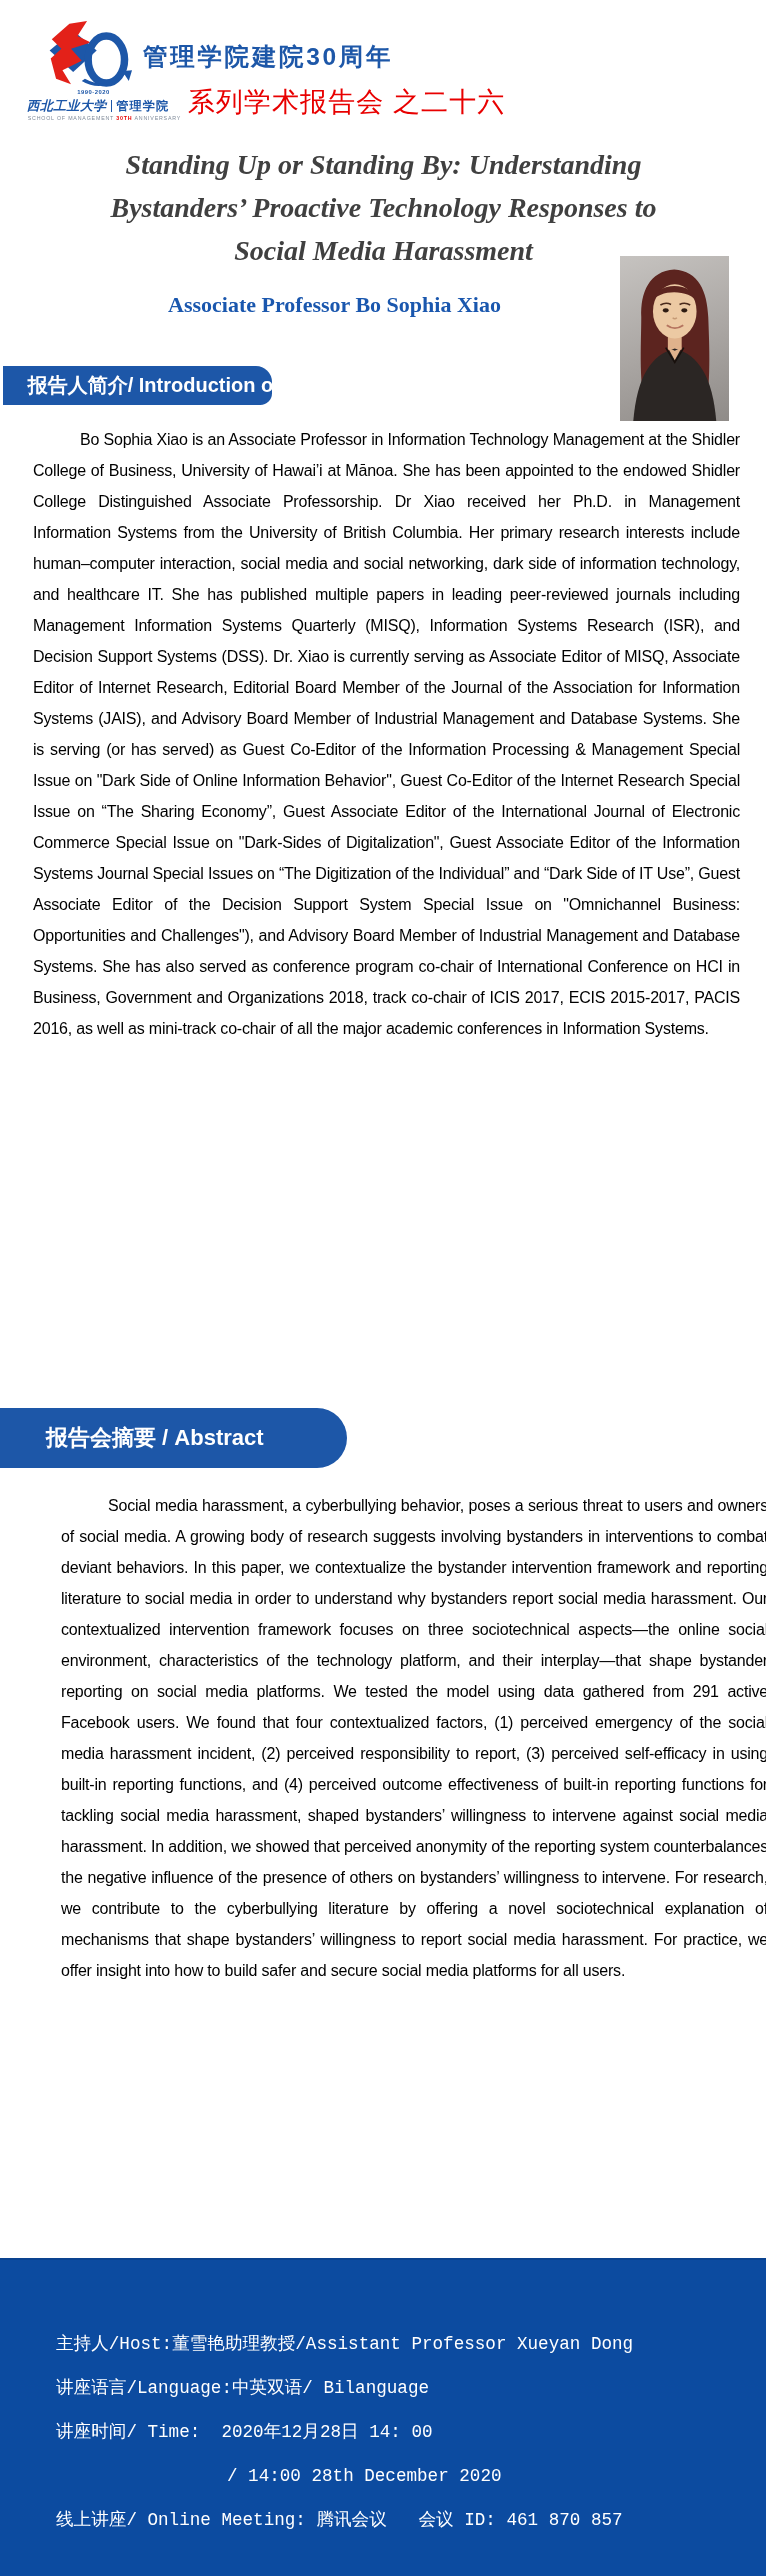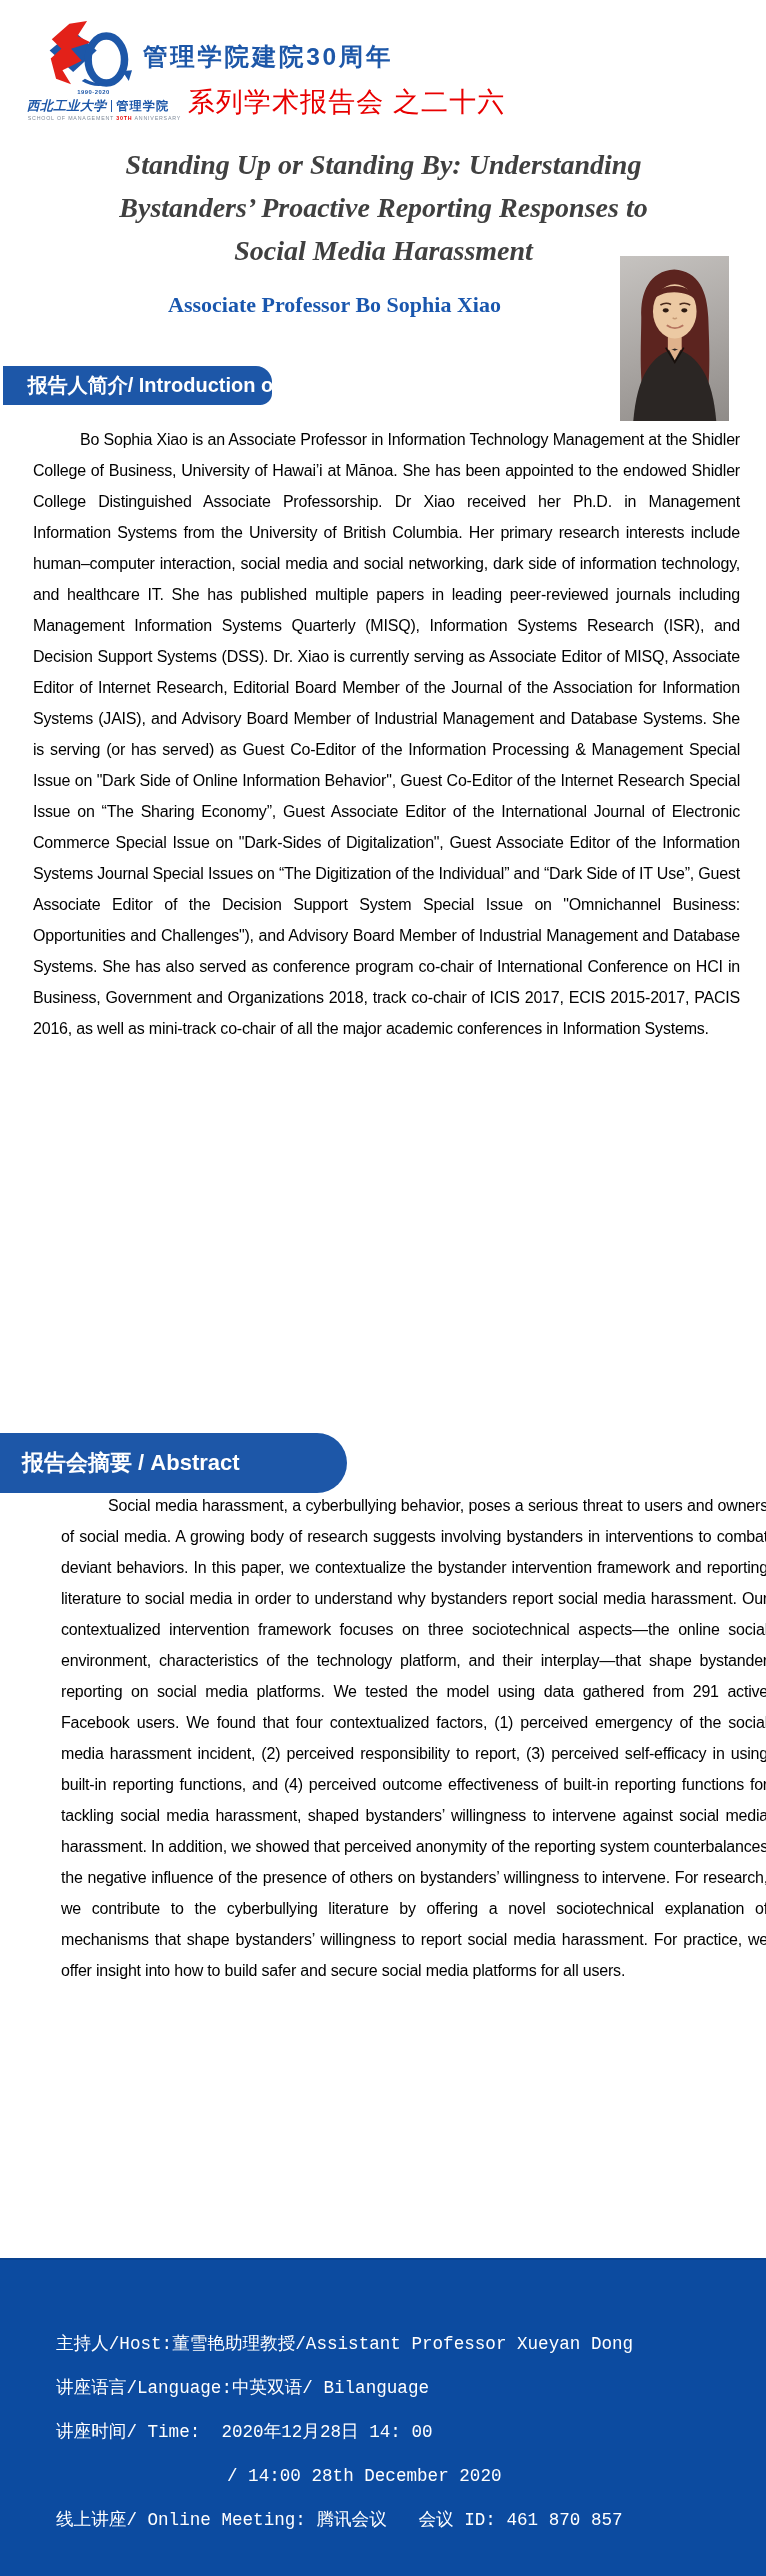--- a/index.html
+++ b/index.html
@@ -57,21 +57,21 @@
   .banner{
     position:absolute;background:#1d57a8;color:#ffffff;font-weight:bold;
     white-space:nowrap;overflow:hidden;
   }
   .banner-intro{
     left:3.2px;top:366px;width:269px;height:39px;border-radius:0 16px 11.7px 0;
     font-size:20px;line-height:38px;padding-left:24.5px;box-sizing:border-box;
   }
   .banner-abstract{
     left:0;top:1408px;width:347px;height:60px;border-radius:0 30px 30px 0;
-    font-size:22px;line-height:60px;padding-left:22px;box-sizing:border-box;margin-top:25px;
+    font-size:22px;line-height:60px;padding-left:46px;box-sizing:border-box;
   }
   
   .body-text{
     position:absolute;left:33px;width:707px;margin:0;
     font-size:16px;line-height:31px;letter-spacing:-0.2px;
     text-align:justify;text-indent:47px;color:#000000;
   }
   .intro-text{top:424px;}
   .abstract-text{top:1490px;margin-left:28px;}
   
@@ -108,21 +108,21 @@
       <span class="red">30TH</span>
       <span>ANNIVERSARY</span>
     </div>
   </div>
 
   <div class="anniv-title">管理学院建院30周年</div>
   <div class="series-subtitle">系列学术报告会  之二十六</div>
 
   <h1 class="main-title">
     <div>Standing Up or Standing By: Understanding</div>
-    <div>Bystanders’ Proactive Reporting Responses to</div>
+    <div>Bystanders’ Proactive Technology Responses to</div>
     <div>Social Media Harassment</div>
   </h1>
 
   <div class="speaker-name">Associate Professor Bo Sophia Xiao</div>
 
   <div class="photo">
     <svg width="109" height="165" viewBox="0 0 205 310">
       <path d="M102,25 C55,28 38,68 40,115 C40,170 34,240 52,310 L158,310 C172,240 168,170 166,115 C164,66 148,28 102,25 Z" fill="#5c241f"></path>
       <rect x="90" y="142" width="26" height="34" fill="#e0b28c"></rect>
       <ellipse cx="103" cy="104" rx="41" ry="51" fill="#ecc9a3"></ellipse>

